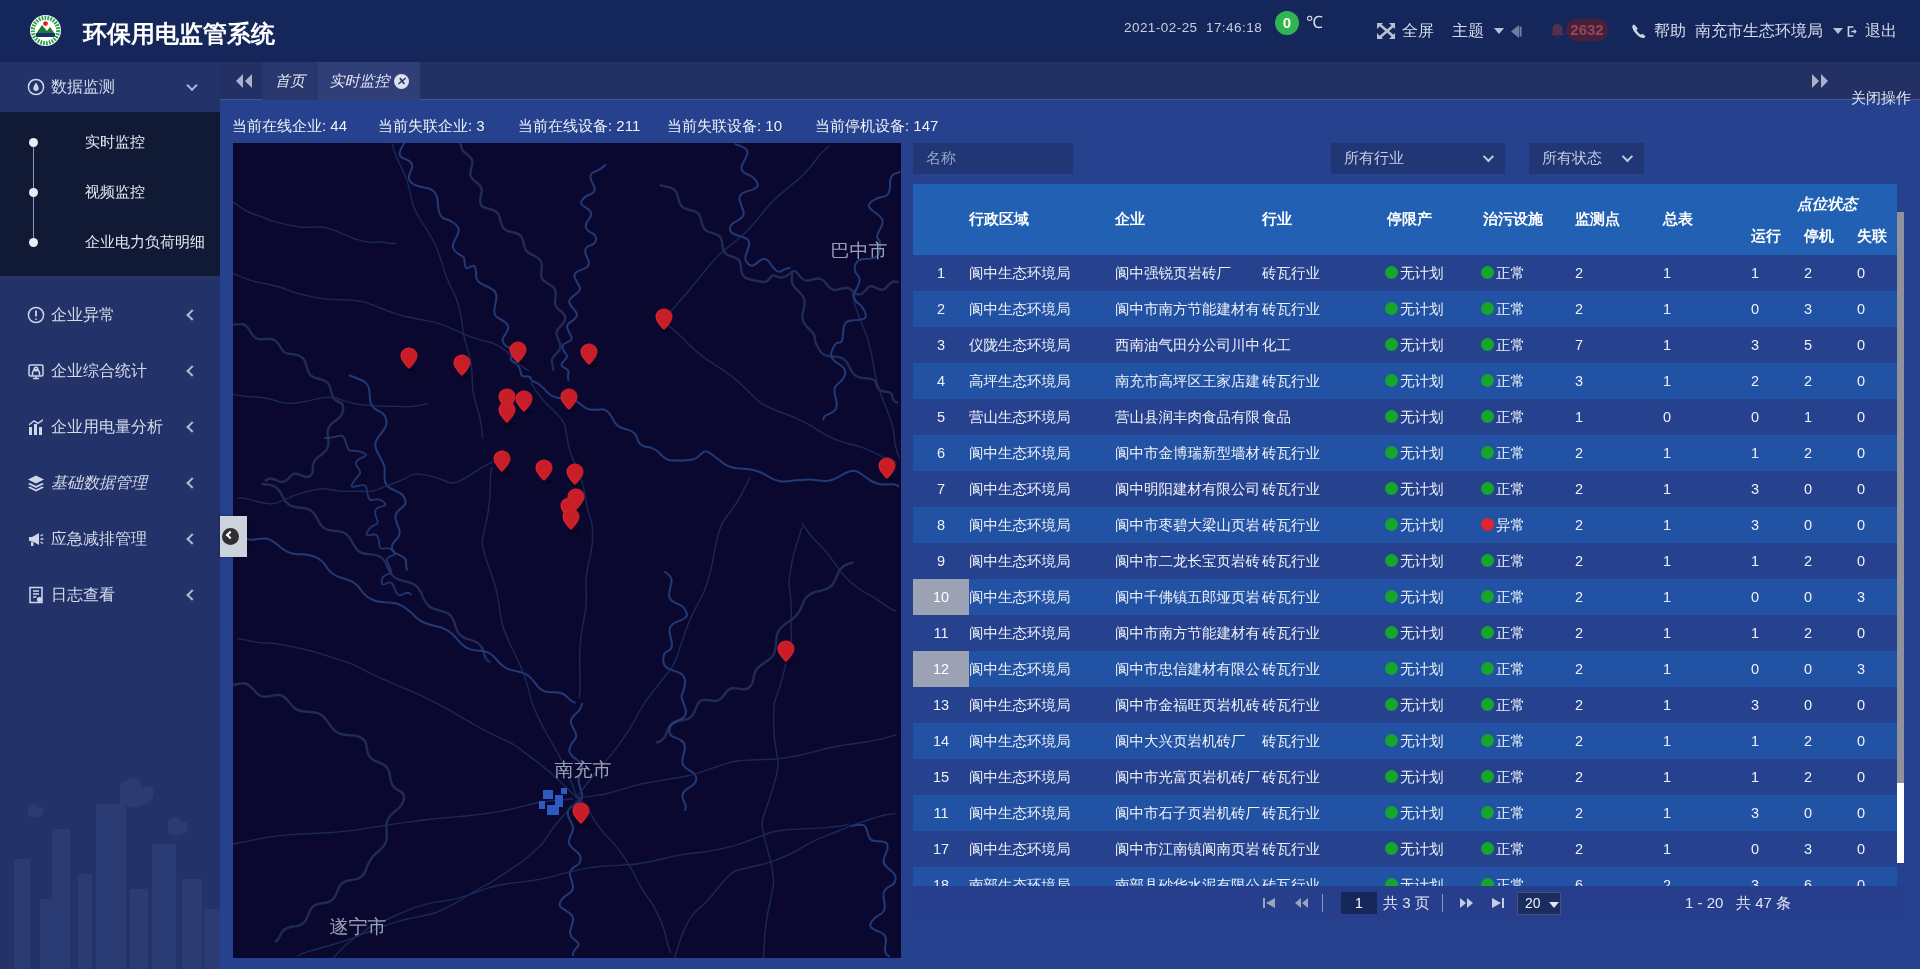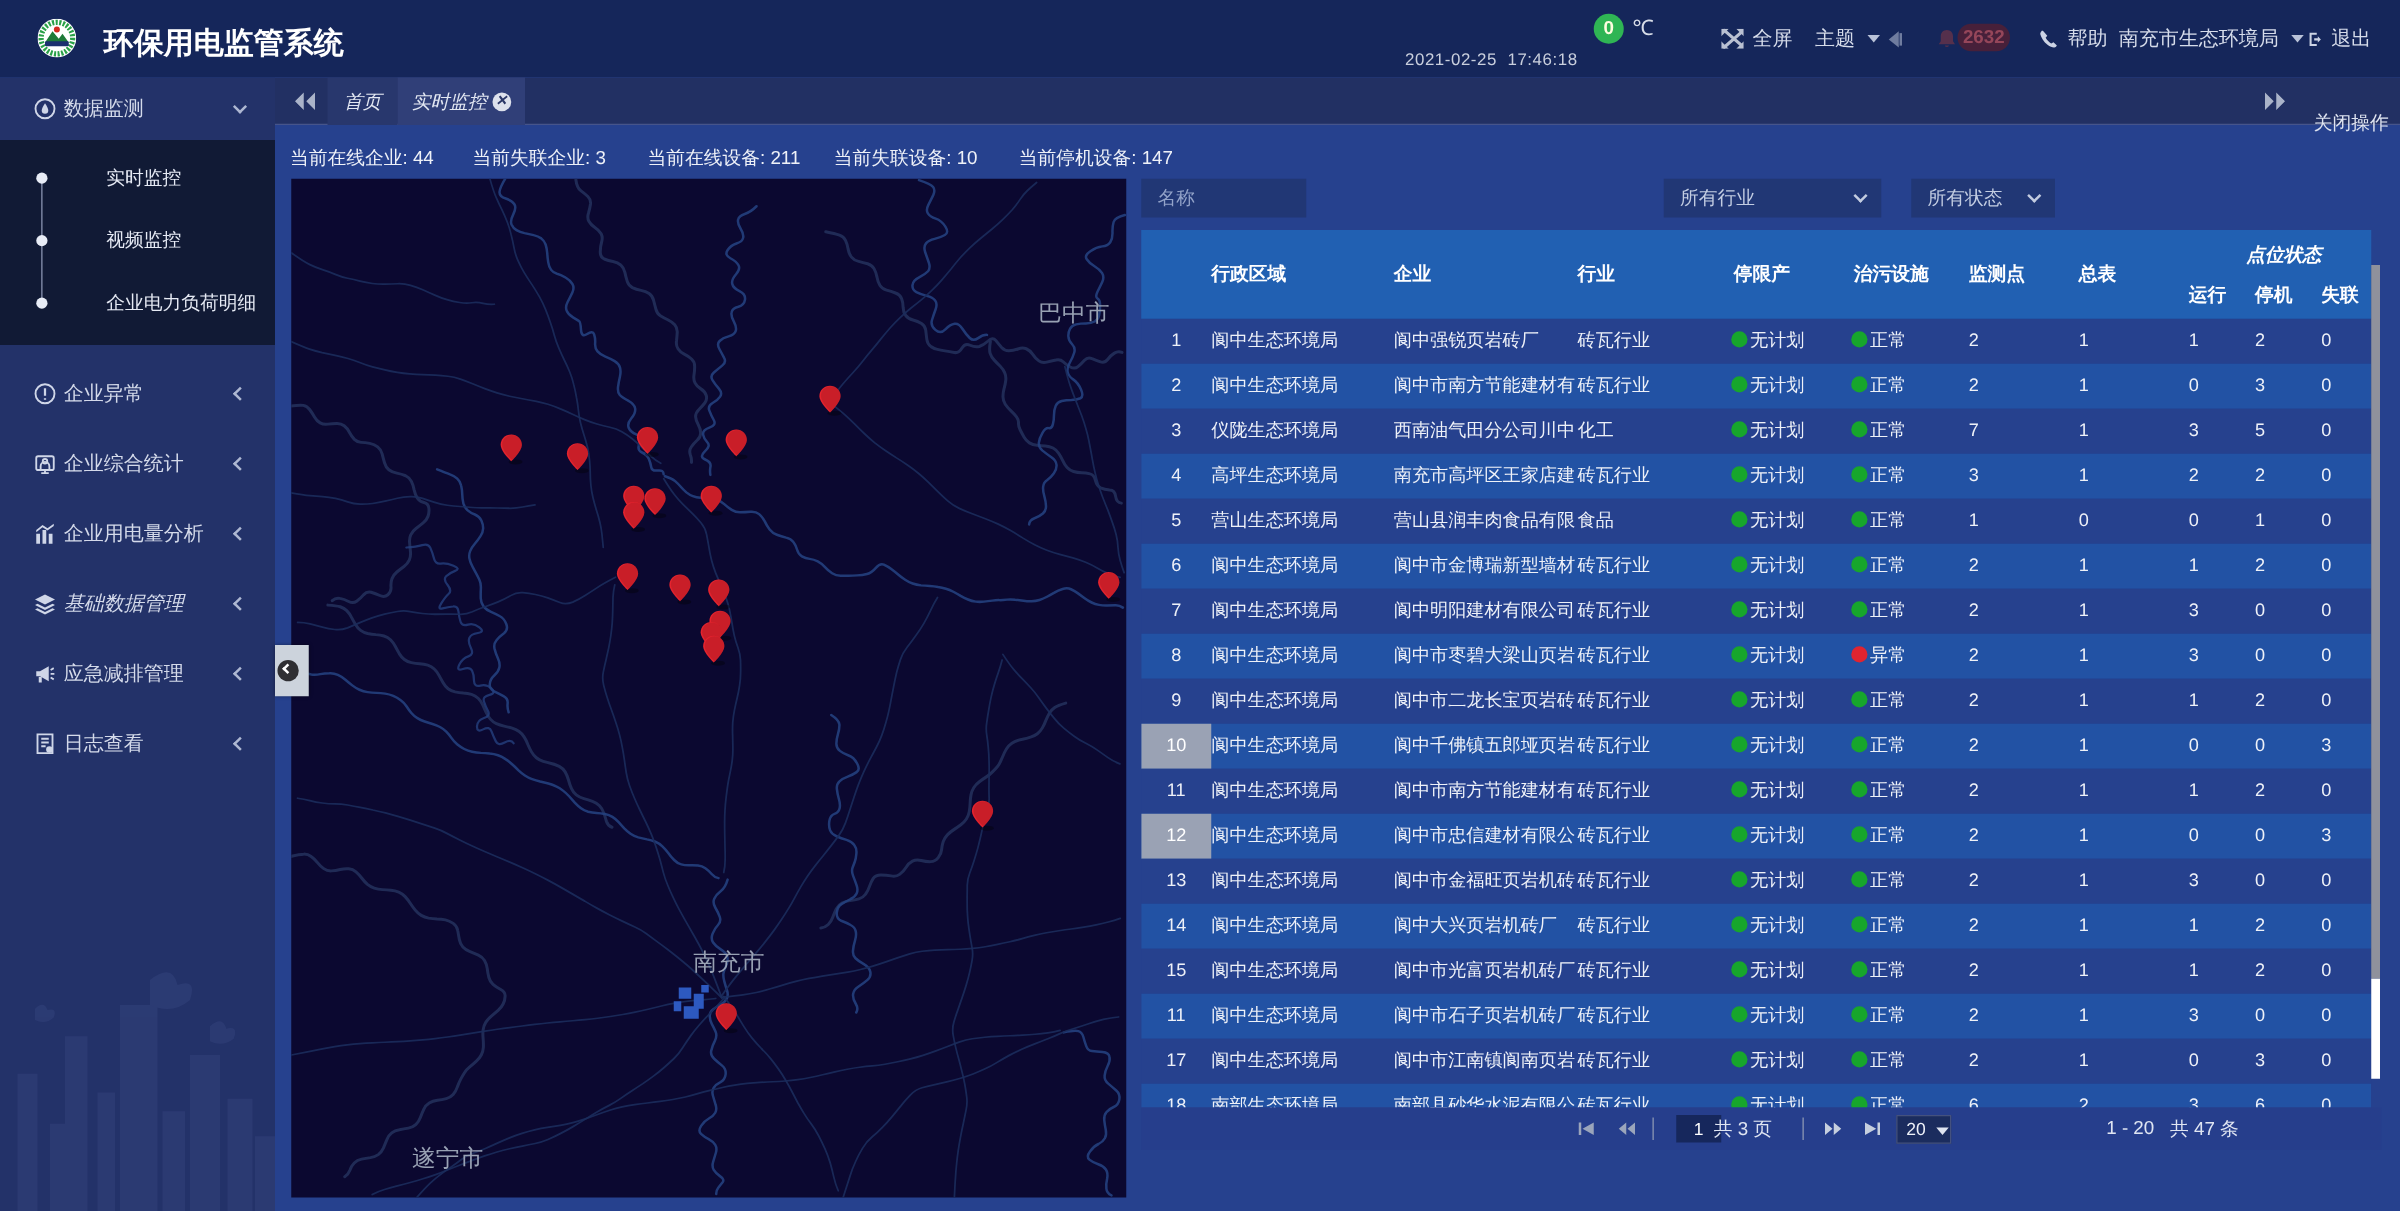--- a/index.html
+++ b/index.html
@@ -2,21 +2,21 @@
 <html lang="zh"><head>
 <meta charset="utf-8">
 <style>
 *{margin:0;padding:0;box-sizing:border-box;}
 html,body{width:1920px;height:969px;overflow:hidden;background:#26418e;font-family:"Liberation Sans",sans-serif;}
 #app{position:relative;width:1920px;height:969px;}
 .abs{position:absolute;}
 
 #hdr{position:absolute;left:0;top:0;width:1920px;height:62px;background:#15265a;color:#dfe4f0;}
 #hdr .title{position:absolute;left:83px;top:18px;font-size:24px;font-weight:bold;color:#fff;letter-spacing:0px;}
-#hdr .time{position:absolute;left:1124px;top:40px;font-size:13.5px;color:#c9cfdd;letter-spacing:0.45px;}
+#hdr .time{position:absolute;left:1124px;top:20px;font-size:13.5px;color:#c9cfdd;letter-spacing:0.45px;}
 #tempc{position:absolute;left:1275px;top:11px;width:24px;height:24px;border-radius:50%;background:#2fb554;color:#fffde0;font-size:15px;font-weight:bold;text-align:center;line-height:24px;}
 #degc{position:absolute;left:1306px;top:10px;font-size:17px;color:#d8dde8;}
 .hitem{position:absolute;top:0;height:62px;display:flex;align-items:center;gap:7px;color:#d6dcea;font-size:16px;}
 .caret{display:inline-block;width:0;height:0;border-left:5px solid transparent;border-right:5px solid transparent;border-top:6px solid #b9c2d8;margin-left:3px;}
 #badge{position:absolute;left:1566px;top:19px;height:22px;width:42px;text-align:center;border-radius:11px;background:#47203a;color:#95465a;font-size:15px;font-weight:bold;line-height:22px;}
 
 #side{position:absolute;left:0;top:62px;width:220px;height:907px;background:#233269;color:#cfd6e8;overflow:hidden;}
 .m-item{position:relative;height:48px;display:flex;align-items:center;font-size:16px;color:#d4daea;}
 .m-item .mic{position:absolute;left:27px;top:50%;transform:translateY(-50%);width:18px;height:18px;}
 .m-item .mtx{position:absolute;left:51px;}
@@ -381,21 +381,21 @@
             <path d="M8.5 0C3.8 0 0 3.7 0 8.3 0 13.8 8.5 21.5 8.5 21.5 8.5 21.5 17 13.8 17 8.3 17 3.7 13.2 0 8.5 0Z" fill="#000" opacity="0.12" transform="translate(1.2,0.5) scale(0.93)"></path>
           </g>
 </svg>
       <div id="collapse">
           <div class="circ"></div>
           <div class="cv"></div>
         </div>
     </div>
 
     <div id="panel">
-      <div class="fbox" style="left:0;width:132px;color:#93a3c9;">名称</div>
+      <div class="fbox" style="left:0;width:160px;color:#93a3c9;">名称</div>
       <div class="fbox" style="left:418px;width:174px;">所有行业<span class="fcaret"></span></div>
       <div class="fbox" style="left:616px;width:115px;">所有状态<span class="fcaret"></span></div>
       <div id="thead">
         <div class="h" style="left:56px;">行政区域</div>
         <div class="h" style="left:202px;">企业</div>
         <div class="h" style="left:349px;">行业</div>
         <div class="h" style="left:474px;">停限产</div>
         <div class="h" style="left:570px;">治污设施</div>
         <div class="h" style="left:662px;">监测点</div>
         <div class="h" style="left:750px;">总表</div>
@@ -645,21 +645,21 @@
       <div id="pager">
         <svg class="abs" style="left:349px;top:11px" width="14" height="12" viewBox="0 0 14 12" fill="#9aa5bb">
           <rect x="1" y="1" width="2" height="10"></rect>
             <path d="M13 1 L13 11 L4 6 Z"></path>
         </svg>
         <svg class="abs" style="left:381px;top:11px" width="15" height="12" viewBox="0 0 15 12" fill="#9aa5bb">
           <path d="M7 1 L7 11 L1 6 Z M14 1 L14 11 L8 6 Z"></path>
         </svg>
         <div class="abs" style="left:409px;top:8px;width:1px;height:18px;background:#8e99b4;"></div>
         <div class="abs" style="left:428px;top:6px;width:36px;height:22px;background:#16275c;color:#fff;text-align:center;line-height:22px;font-size:14px;">1</div>
-        <div class="abs" style="left:458px;top:8px;">共 3 页</div>
+        <div class="abs" style="left:470px;top:8px;">共 3 页</div>
         <div class="abs" style="left:529px;top:8px;width:1px;height:18px;background:#8e99b4;"></div>
         <svg class="abs" style="left:546px;top:11px" width="15" height="12" viewBox="0 0 15 12" fill="#c6cfde">
           <path d="M1 1 L1 11 L7 6 Z M8 1 L8 11 L14 6 Z"></path>
         </svg>
         <svg class="abs" style="left:578px;top:11px" width="14" height="12" viewBox="0 0 14 12" fill="#c6cfde">
           <path d="M1 1 L1 11 L10 6 Z"></path>
             <rect x="11" y="1" width="2" height="10"></rect>
         </svg>
         <div class="abs" style="left:604px;top:6px;width:44px;height:23px;background:#1b2c5e;border:1px solid #44517e;color:#eef1f8;font-size:14px;line-height:21px;padding-left:7px;">20<span class="caret" style="margin-left:8px;border-top-color:#dfe4f0;"></span></div>
         <div class="abs" style="left:772px;top:8px;">1 - 20</div>

